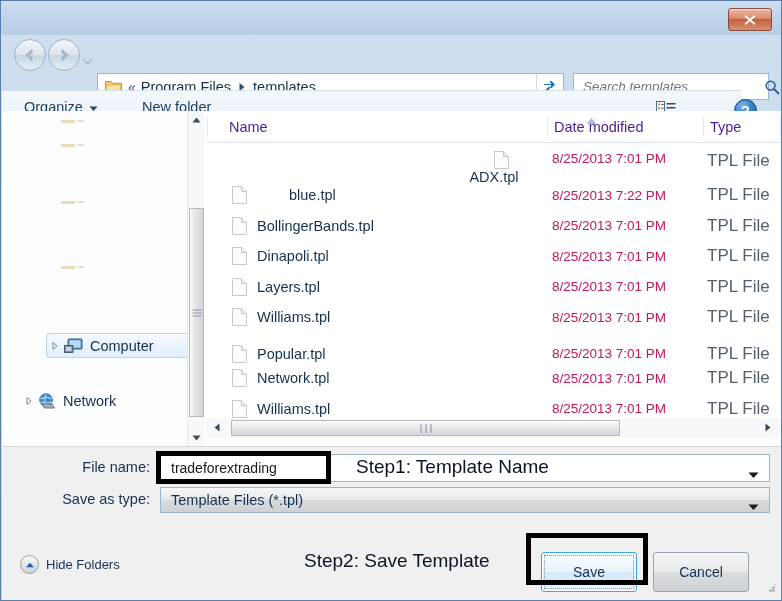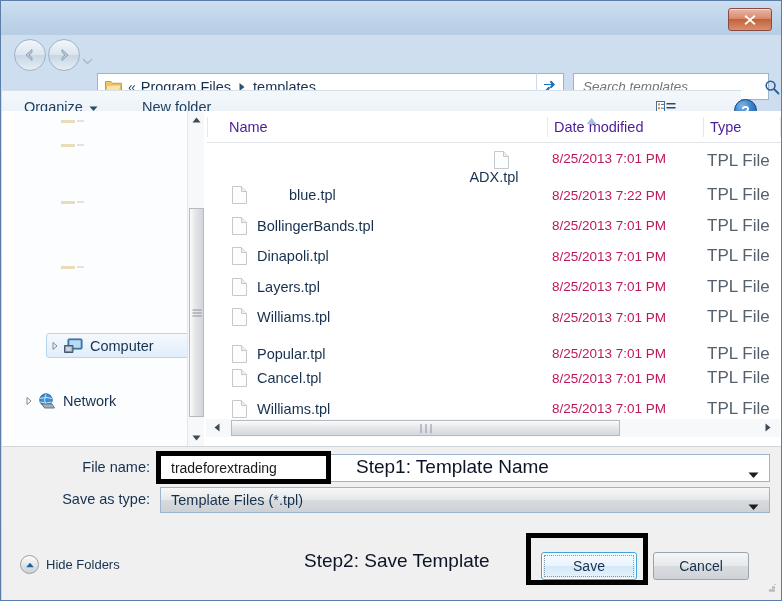--- a/index.html
+++ b/index.html
@@ -224,21 +224,21 @@
   }
   .hf-circle{
     width:17px;height:17px;border-radius:50%;
     background:linear-gradient(to bottom,#fdfdfe 0%,#e3e6e9 50%,#cdd1d6 100%);
     border:1px solid #9aa1a9;position:relative;flex:none;margin-right:7px;
   }
   .hf-circle svg{position:absolute;left:50%;top:50%;transform:translate(-50%,-50%);}
   .hf-label{font-size:13px;color:#16314f;}
 
   .btn{
-    position:absolute;height:28px;
+    position:absolute;height:40px;
     font-family:"Liberation Sans",sans-serif;font-size:14px;color:#16314f;
     display:flex;align-items:center;justify-content:center;cursor:pointer;
     box-sizing:border-box;
   }
   .btn-save{
     left:539px;top:105px;width:96px;
     background:linear-gradient(to bottom,#f7fbfe 0%,#eaf4fc 48%,#d4e9f8 52%,#e8f4fc 100%);
     border:1px solid #3fa5e0;border-radius:3px;
     box-shadow:0 0 0 1px #ffffff inset;
   }
@@ -517,21 +517,21 @@
             </svg>
             <span class="fname">Popular.tpl</span>
             <span class="fdate">8/25/2013 7:01 PM</span>
             <span class="ftype">TPL File</span>
           </div>
           <div class="frow" style="top: 253.5px;">
             <svg class="fico" width="15" height="18" viewBox="0 0 15 18">
               <path d="M0.5 0.5 L9.5 0.5 L14.5 5.5 L14.5 17.5 L0.5 17.5 Z" fill="#fdfdfd" stroke="#c4c9ce" stroke-width="1"></path>
               <path d="M9.5 0.5 L9.5 5.5 L14.5 5.5" fill="#eceef0" stroke="#c4c9ce" stroke-width="1"></path>
             </svg>
-            <span class="fname">Cancel.tpl</span>
+            <span class="fname">Network.tpl</span>
             <span class="fdate">8/25/2013 7:01 PM</span>
             <span class="ftype">TPL File</span>
           </div>
           <div class="frow" style="top: 284px;">
             <svg class="fico" width="15" height="18" viewBox="0 0 15 18">
               <path d="M0.5 0.5 L9.5 0.5 L14.5 5.5 L14.5 17.5 L0.5 17.5 Z" fill="#fdfdfd" stroke="#c4c9ce" stroke-width="1"></path>
               <path d="M9.5 0.5 L9.5 5.5 L14.5 5.5" fill="#eceef0" stroke="#c4c9ce" stroke-width="1"></path>
             </svg>
             <span class="fname">Williams.tpl</span>
             <span class="fdate">8/25/2013 7:01 PM</span>

